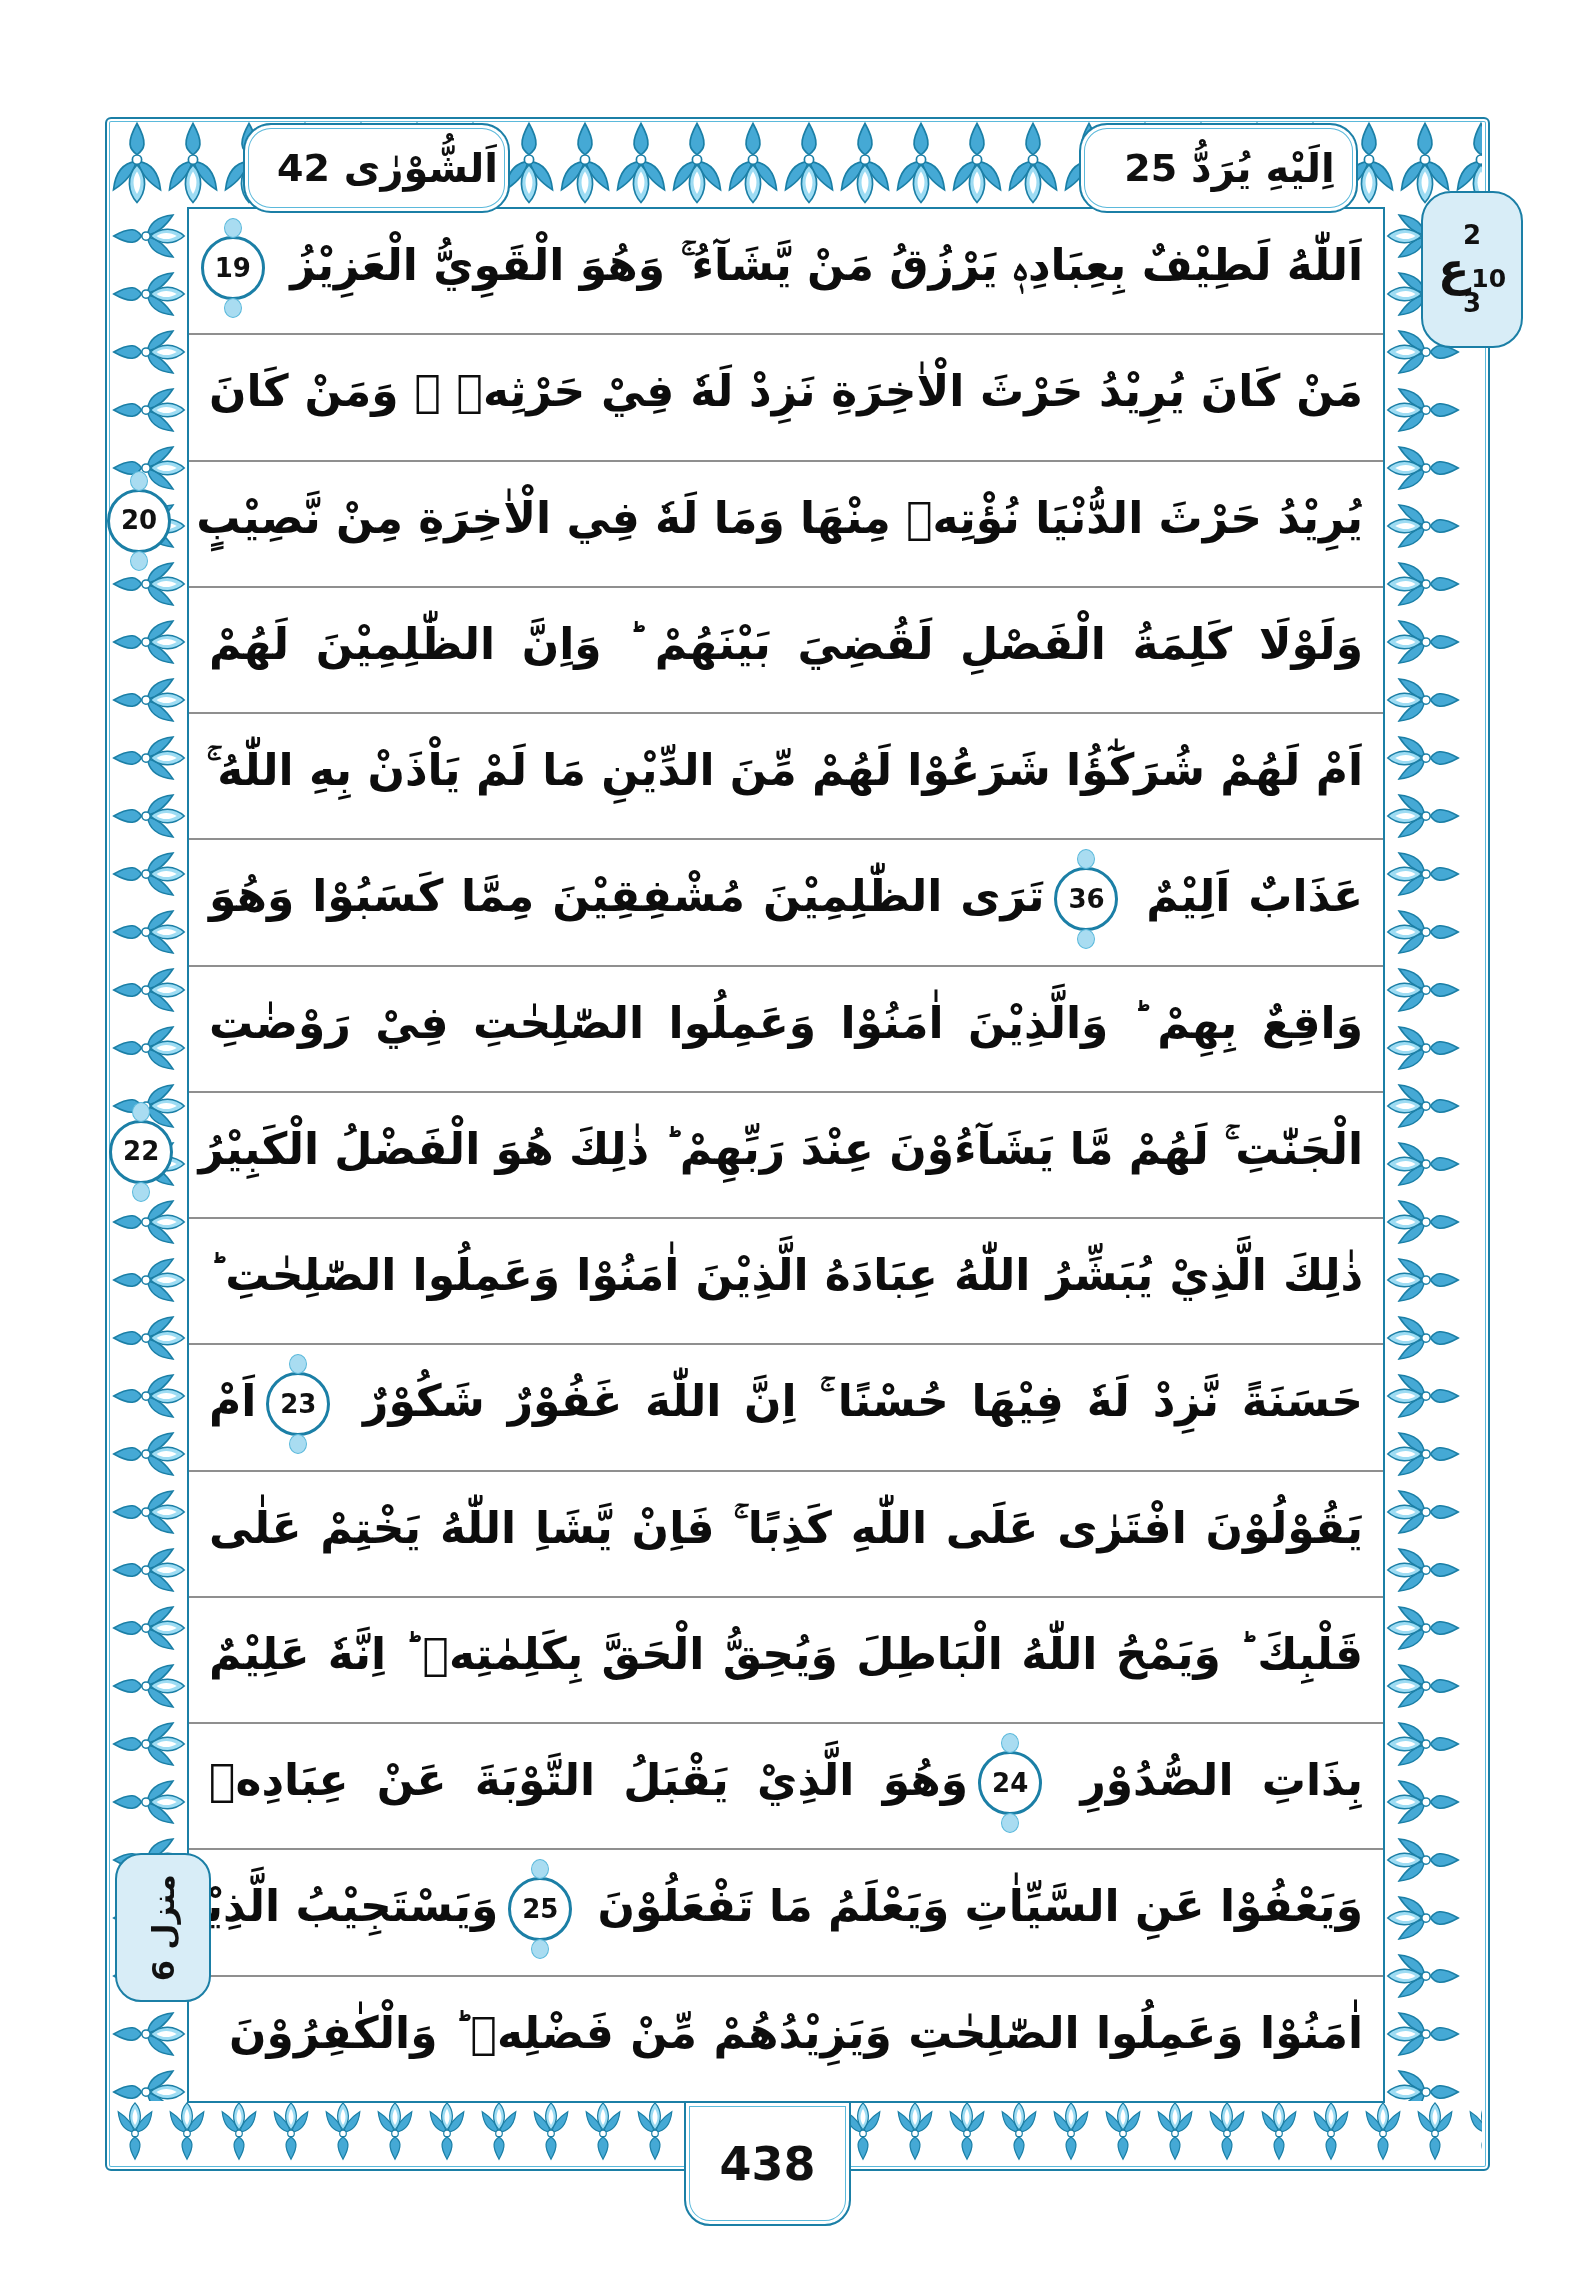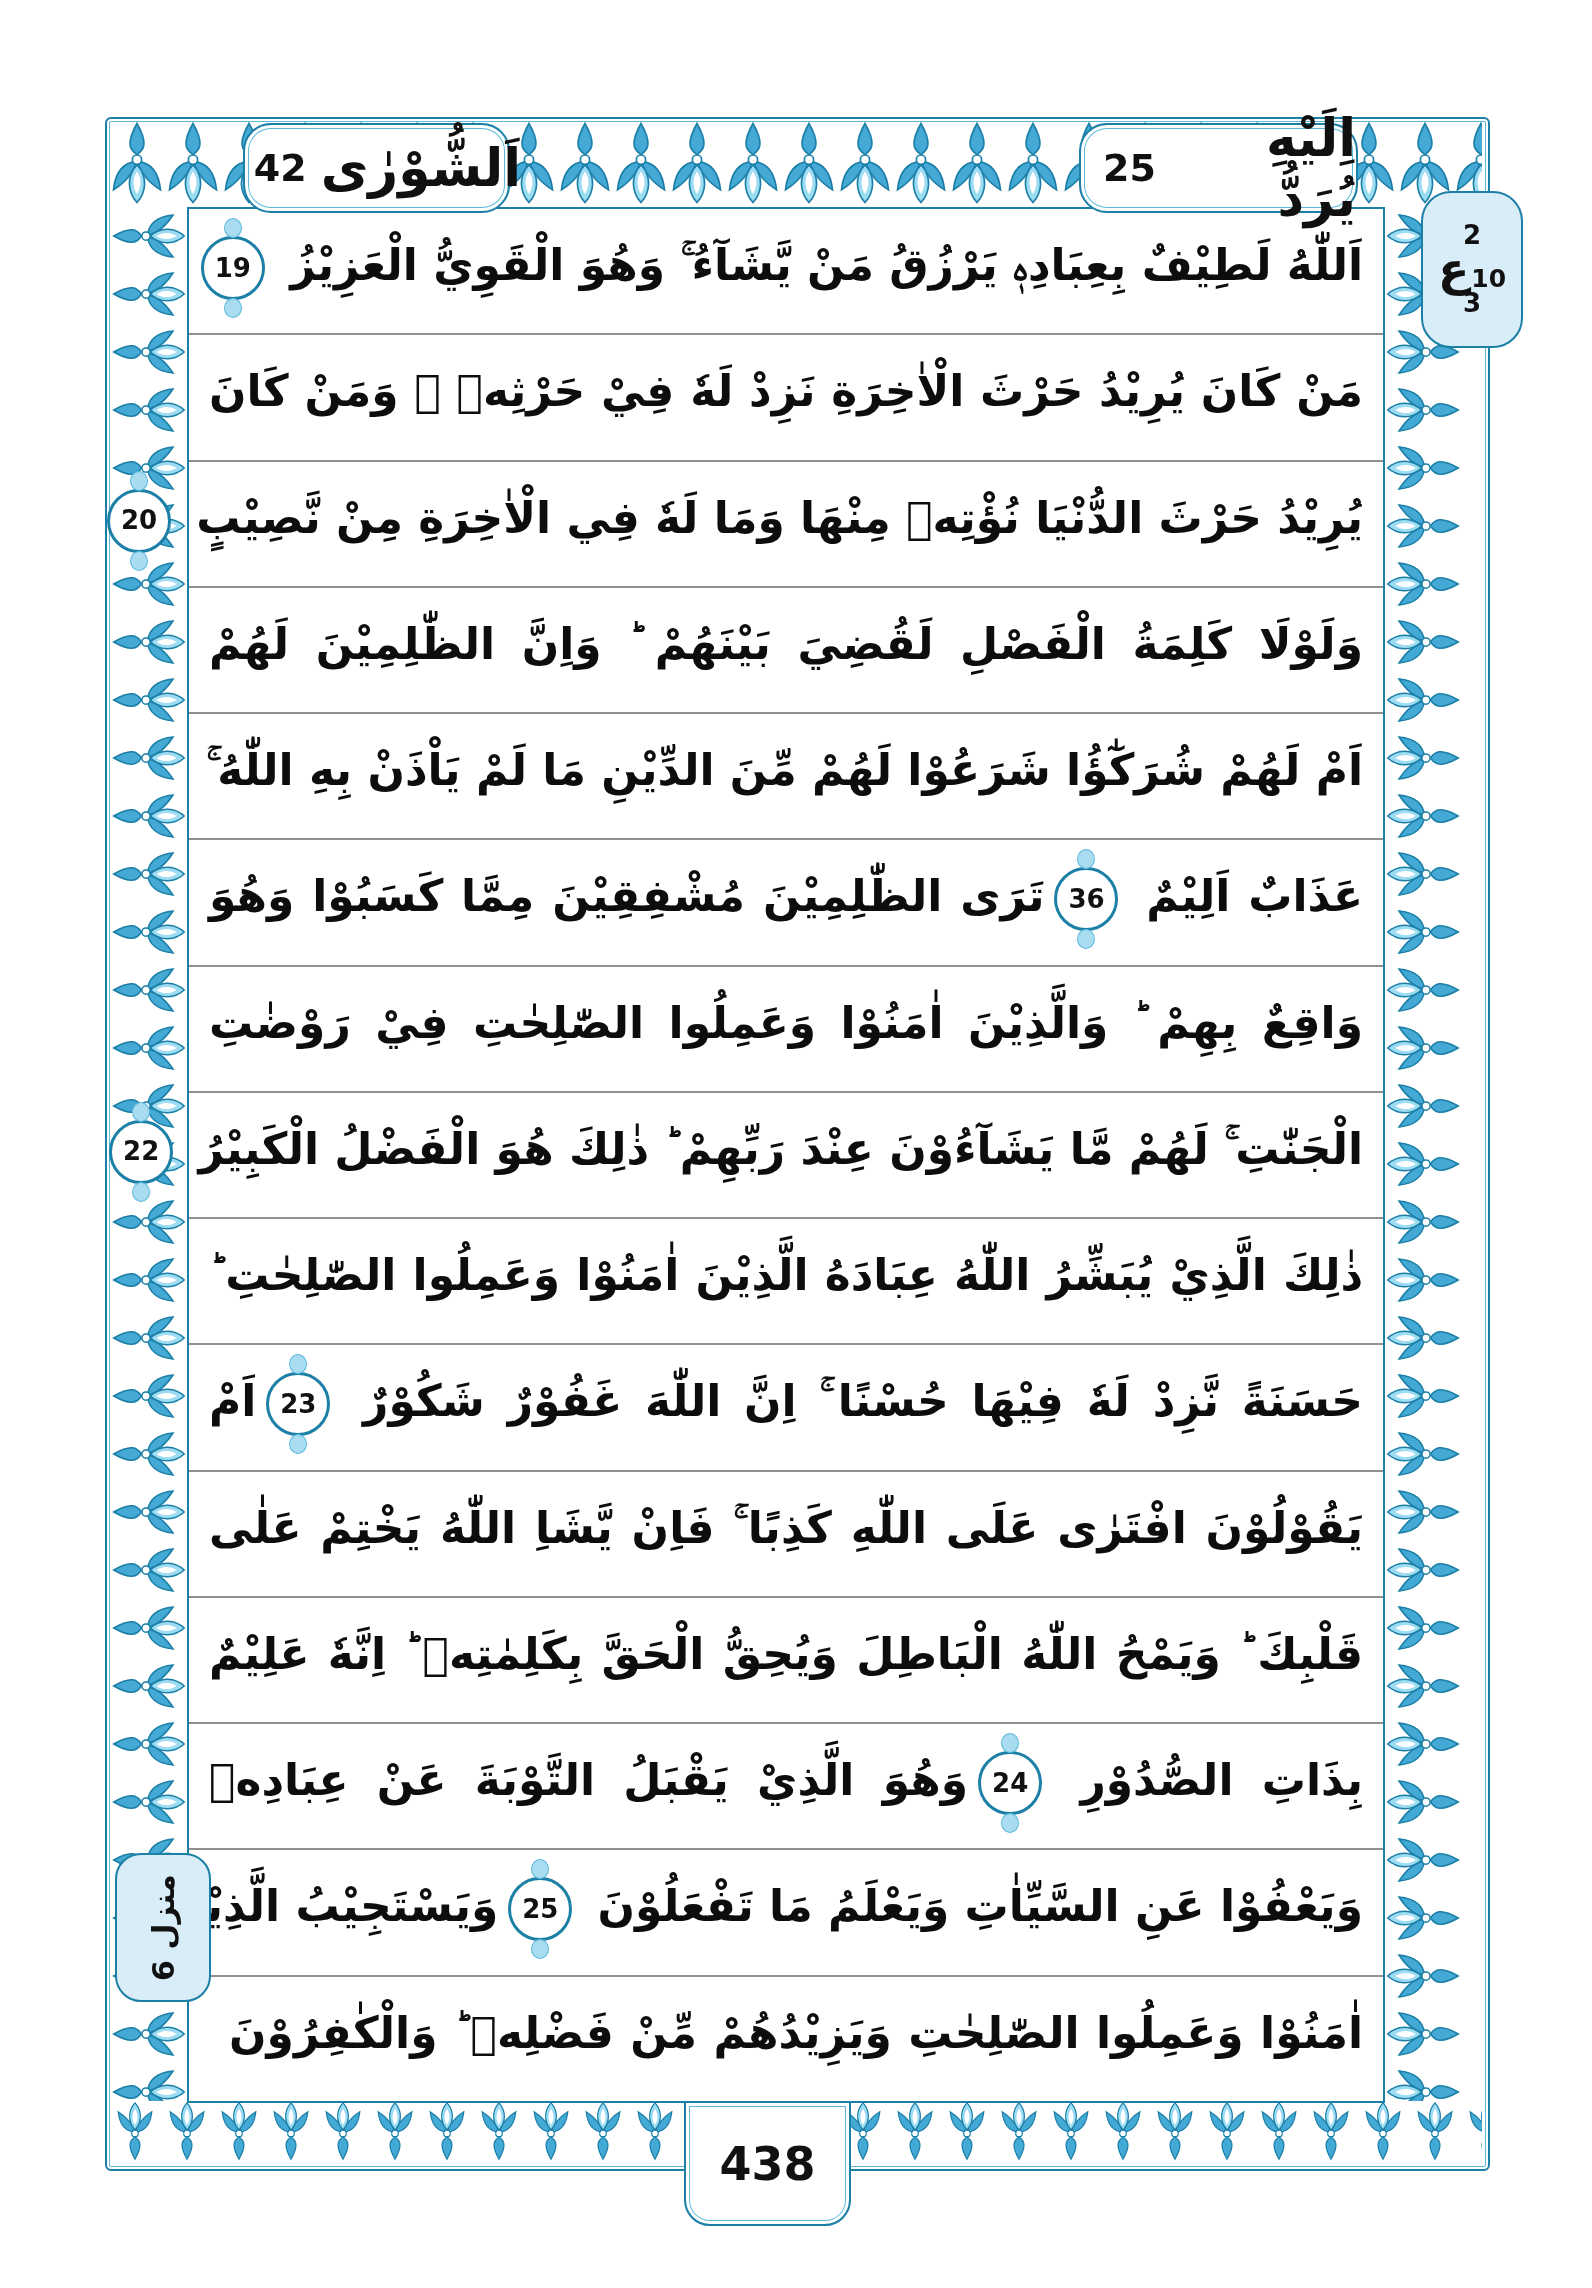--- a/index.html
+++ b/index.html
@@ -41,21 +41,21 @@
         transform:translateX(-50%);width:16px;height:18px;background:#a9dcf1;
         border:1px solid #5bb9db;border-radius:50%;}
   .ayah-marker::before{top:-21px;} .ayah-marker::after{bottom:-21px;}
 
   
   .cartouche{position:absolute;top:123px;height:86px;background:#fff;
         border:2px solid #1b7fa6;border-radius:28px;
         box-shadow:inset 0 0 0 3px #fff, inset 0 0 0 4px #5bb9db;
         display:flex;align-items:center;justify-content:center;gap:14px;
         direction:rtl;font-weight:700;color:#101010;z-index:3;}
-  .cartouche .ar{font-size:52px;} .cartouche .num{font-size:38px;margin-left:22px;}
+  .cartouche .ar{font-size:40px;} .cartouche .num{font-size:38px;margin-left:22px;}
   .surah-cartouche{left:243px;width:263px;}
   .juz-cartouche{left:1079px;width:275px;}
 
   
   .ruku-marker{position:absolute;left:1421px;top:191px;width:98px;height:153px;
         background:#d8edf7;border:2px solid #1b7fa6;border-radius:30px;
         display:flex;flex-direction:column;align-items:center;justify-content:center;
         z-index:3;color:#111;font-weight:700;}
   .ruku-marker .n{font-size:26px;line-height:1.05;}
   .ruku-marker .ayn-row{display:flex;align-items:flex-end;line-height:.9;}

